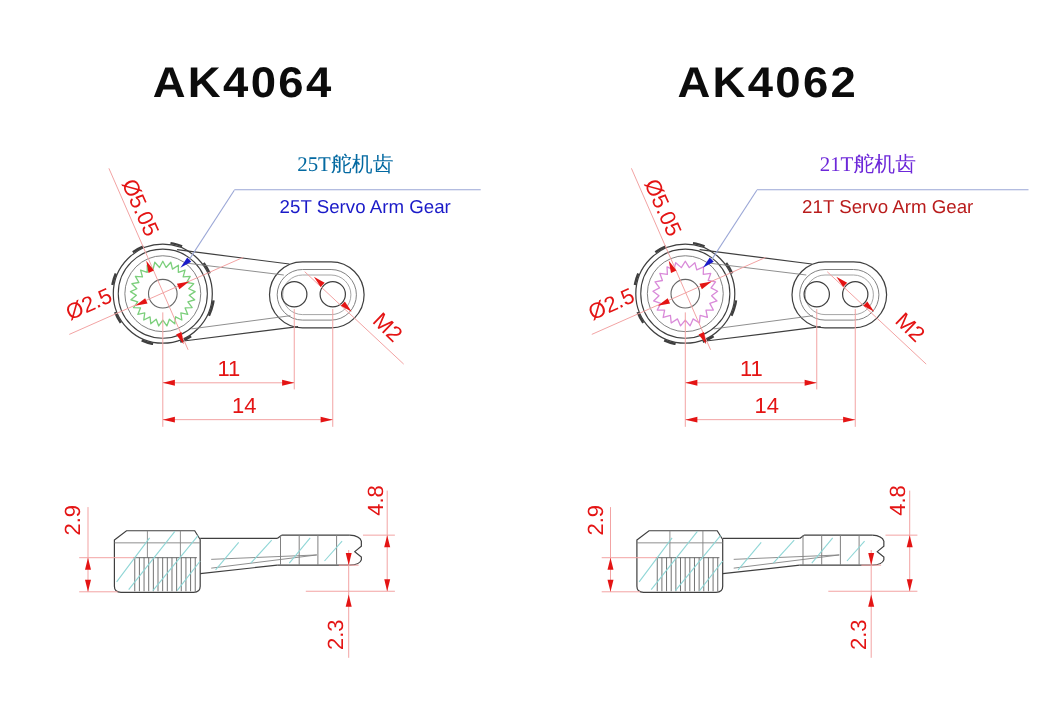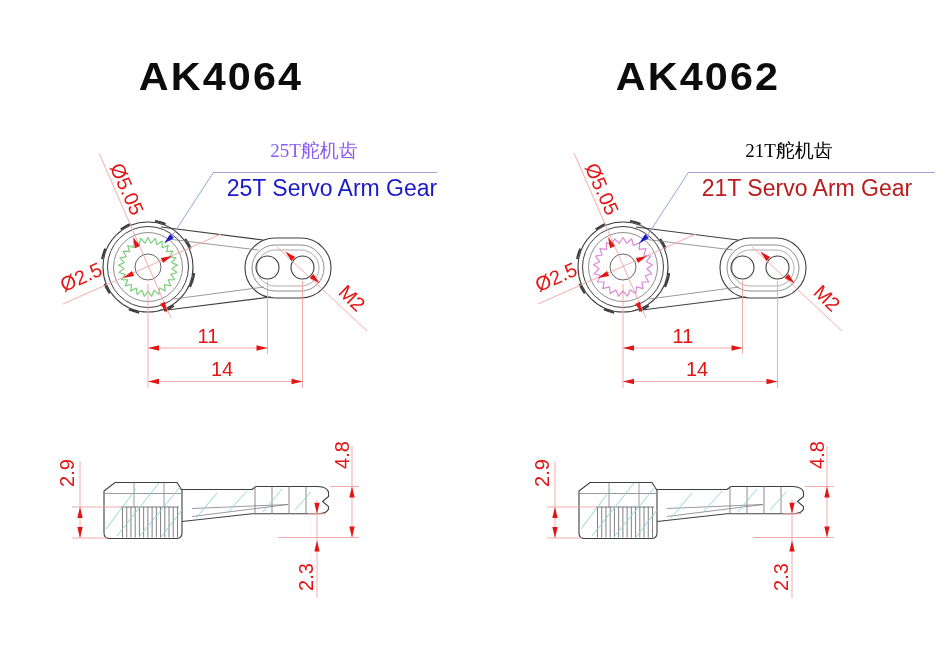--- a/index.html
+++ b/index.html
@@ -5,21 +5,21 @@
   html,body{margin:0;padding:0;background:#ffffff;}
   #canvas{position:relative;width:945px;height:648px;background:#ffffff;overflow:hidden;
           font-family:"Liberation Sans", sans-serif;}
   #art{position:absolute;left:0;top:0;}
   .dwg{position:absolute;top:0;width:472px;height:648px;}
   .t{position:absolute;white-space:nowrap;transform:translate(-50%,-50%);line-height:1;}
   .title{font-size:39px;font-weight:bold;letter-spacing:2px;color:#0c0c0c;
          transform:translate(-50%,-50%) scaleX(1.06);}
   .red{color:#e41414;font-size:20px;}
   .zh{color:#1a1ac8;font-size:19px;font-family:"Liberation Serif","DejaVu Serif",serif;}
-  .en{color:#1a1ac8;font-size:23px;}
+  .en{color:#1a1ac8;font-size:17px;}
   .r66{transform:translate(-50%,-50%) rotate(66deg);}
   .rm24{transform:translate(-50%,-50%) rotate(-24deg);}
   .r44{transform:translate(-50%,-50%) rotate(44deg);}
   .r270{transform:translate(-50%,-50%) rotate(-90deg);}
 </style>
 </head>
 <body>
 
 <div id="canvas">
   <svg id="art" width="945" height="648" viewBox="0 0 945 648">
@@ -202,35 +202,35 @@
         <polygon points="80,538 77.3,527 82.7,527" fill="#e41414"></polygon>
         <polygon points="352,486.5 354.7,497.5 349.3,497.5" fill="#e41414"></polygon>
         <polygon points="352,537.5 349.3,526.5 354.7,526.5" fill="#e41414"></polygon>
         <polygon points="317,513.8 314.3,502.79999999999995 319.7,502.79999999999995" fill="#e41414"></polygon>
         <polygon points="317,540.5 319.7,551.5 314.3,551.5" fill="#e41414"></polygon>
       </g>
     </svg>
 
   <div class="dwg" style="left:0px">
     <div class="t title" style="left:221px;top:76px">AK4064</div>
-    <div class="t zh" style="left: 314px; top: 150px; color: #8b5cf6;">25T舵机齿</div>
+    <div class="t zh" style="left: 314px; top: 150px; color: #0369a1;">25T舵机齿</div>
     <div class="t en" style="left: 332px; top: 188px; color: rgb(26, 26, 200);">25T Servo Arm Gear</div>
     <div class="t red r66" style="left: 127px; top: 189px; color: rgb(228, 20, 20);">Ø5.05</div>
     <div class="t red rm24" style="left: 81px; top: 277px; color: rgb(228, 20, 20);">Ø2.5</div>
     <div class="t red r44" style="left: 352px; top: 298px; color: rgb(228, 20, 20);">M2</div>
     <div class="t red" style="left: 208px; top: 336px; color: rgb(228, 20, 20);">11</div>
     <div class="t red" style="left: 222px; top: 369px; color: rgb(228, 20, 20);">14</div>
     <div class="t red r270" style="left: 67px; top: 473px; color: rgb(228, 20, 20);">2.9</div>
     <div class="t red r270" style="left: 342px; top: 455px; color: rgb(228, 20, 20);">4.8</div>
     <div class="t red r270" style="left: 306px; top: 577px; color: rgb(228, 20, 20);">2.3</div>
   </div>
 
   <div class="dwg" style="left:475px">
     <div class="t title" style="left:223px;top:76px">AK4062</div>
-    <div class="t zh" style="left: 314px; top: 150px; color: #000000;">21T舵机齿</div>
+    <div class="t zh" style="left: 314px; top: 150px; color: #6d28d9;">21T舵机齿</div>
     <div class="t en" style="left: 332px; top: 188px; color: #b91c1c;">21T Servo Arm Gear</div>
     <div class="t red r66" style="left: 127px; top: 189px; color: rgb(228, 20, 20);">Ø5.05</div>
     <div class="t red rm24" style="left: 81px; top: 277px; color: rgb(228, 20, 20);">Ø2.5</div>
     <div class="t red r44" style="left: 352px; top: 298px; color: rgb(228, 20, 20);">M2</div>
     <div class="t red" style="left: 208px; top: 336px; color: rgb(228, 20, 20);">11</div>
     <div class="t red" style="left: 222px; top: 369px; color: rgb(228, 20, 20);">14</div>
     <div class="t red r270" style="left: 67px; top: 473px; color: rgb(228, 20, 20);">2.9</div>
     <div class="t red r270" style="left: 342px; top: 455px; color: rgb(228, 20, 20);">4.8</div>
     <div class="t red r270" style="left: 306px; top: 577px; color: rgb(228, 20, 20);">2.3</div>
   </div>

